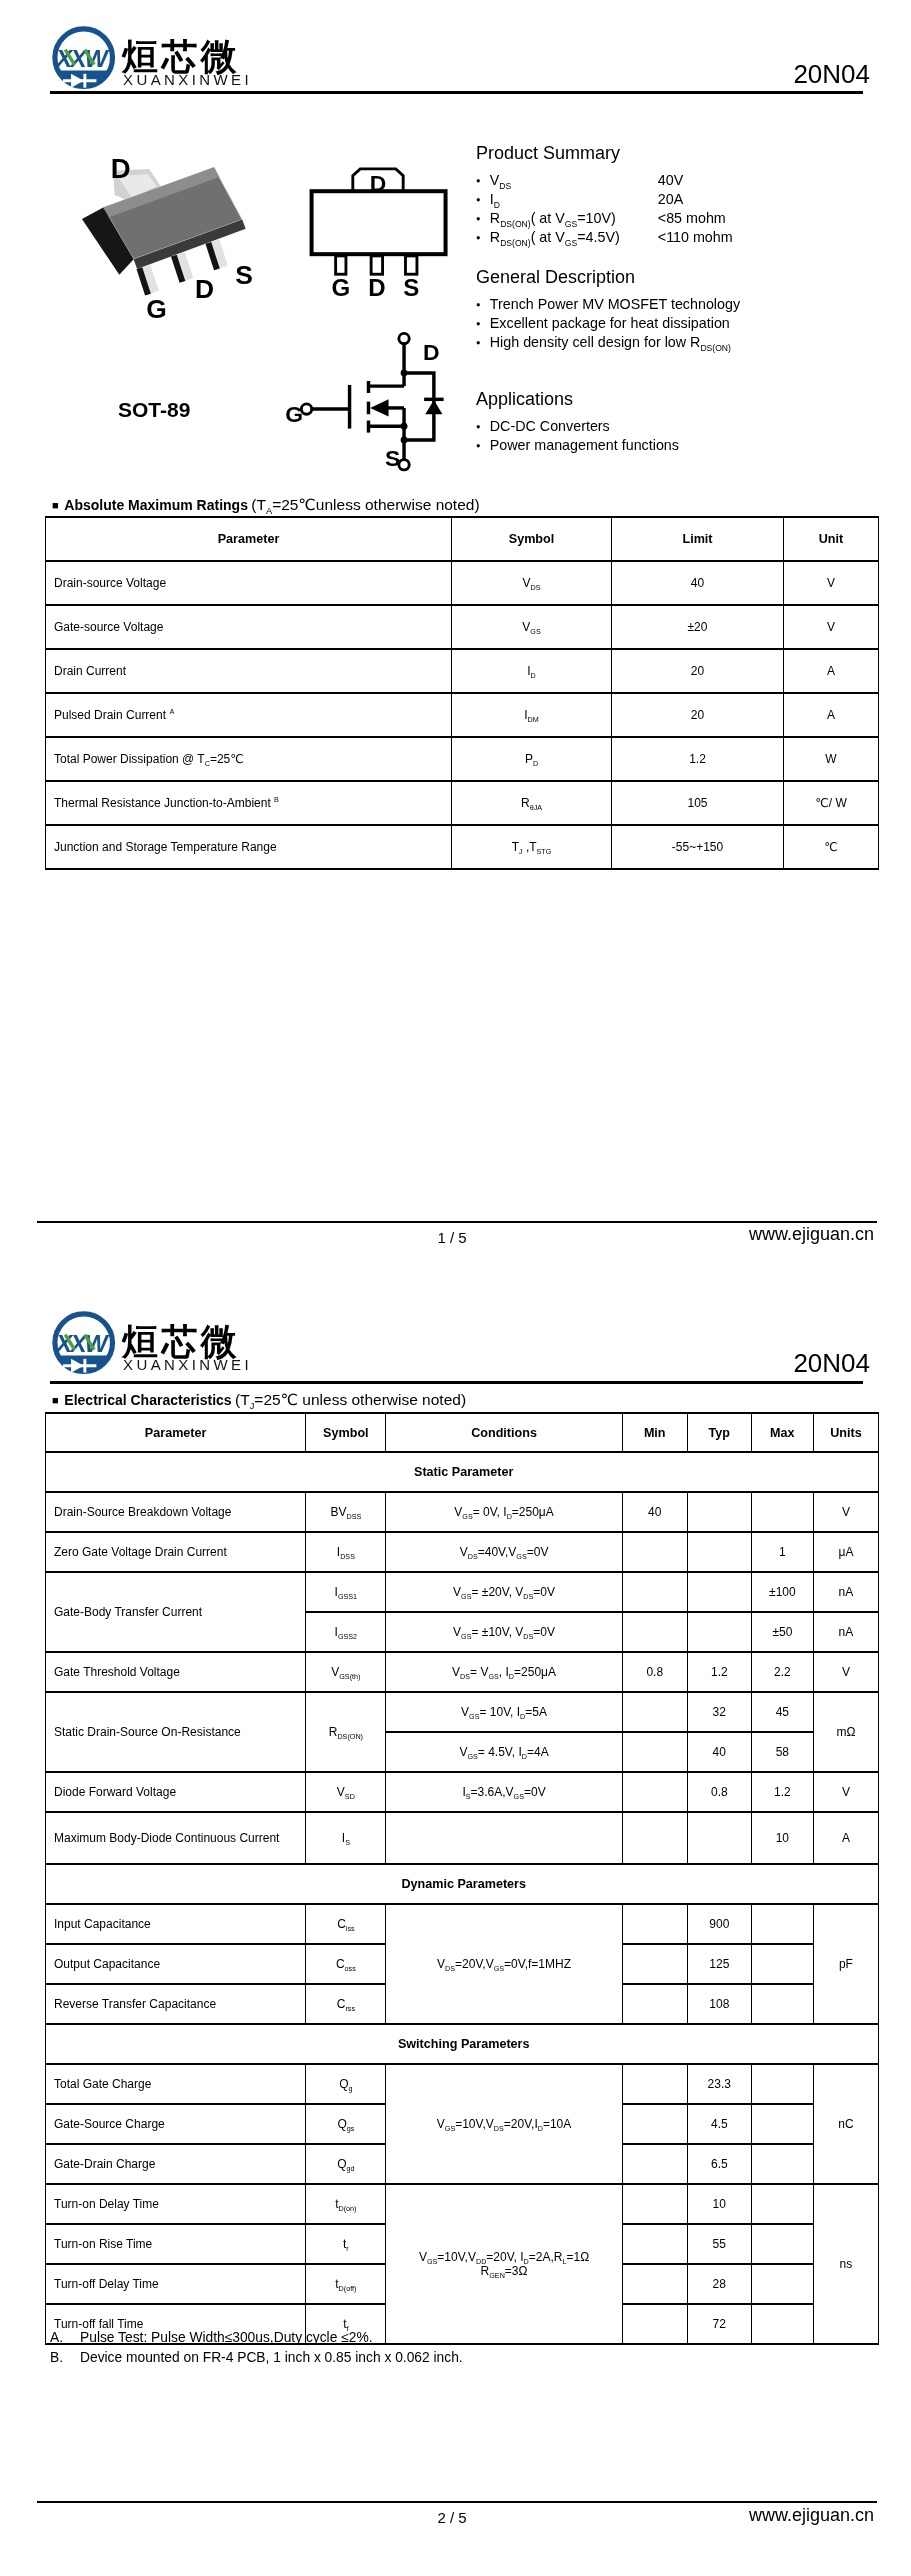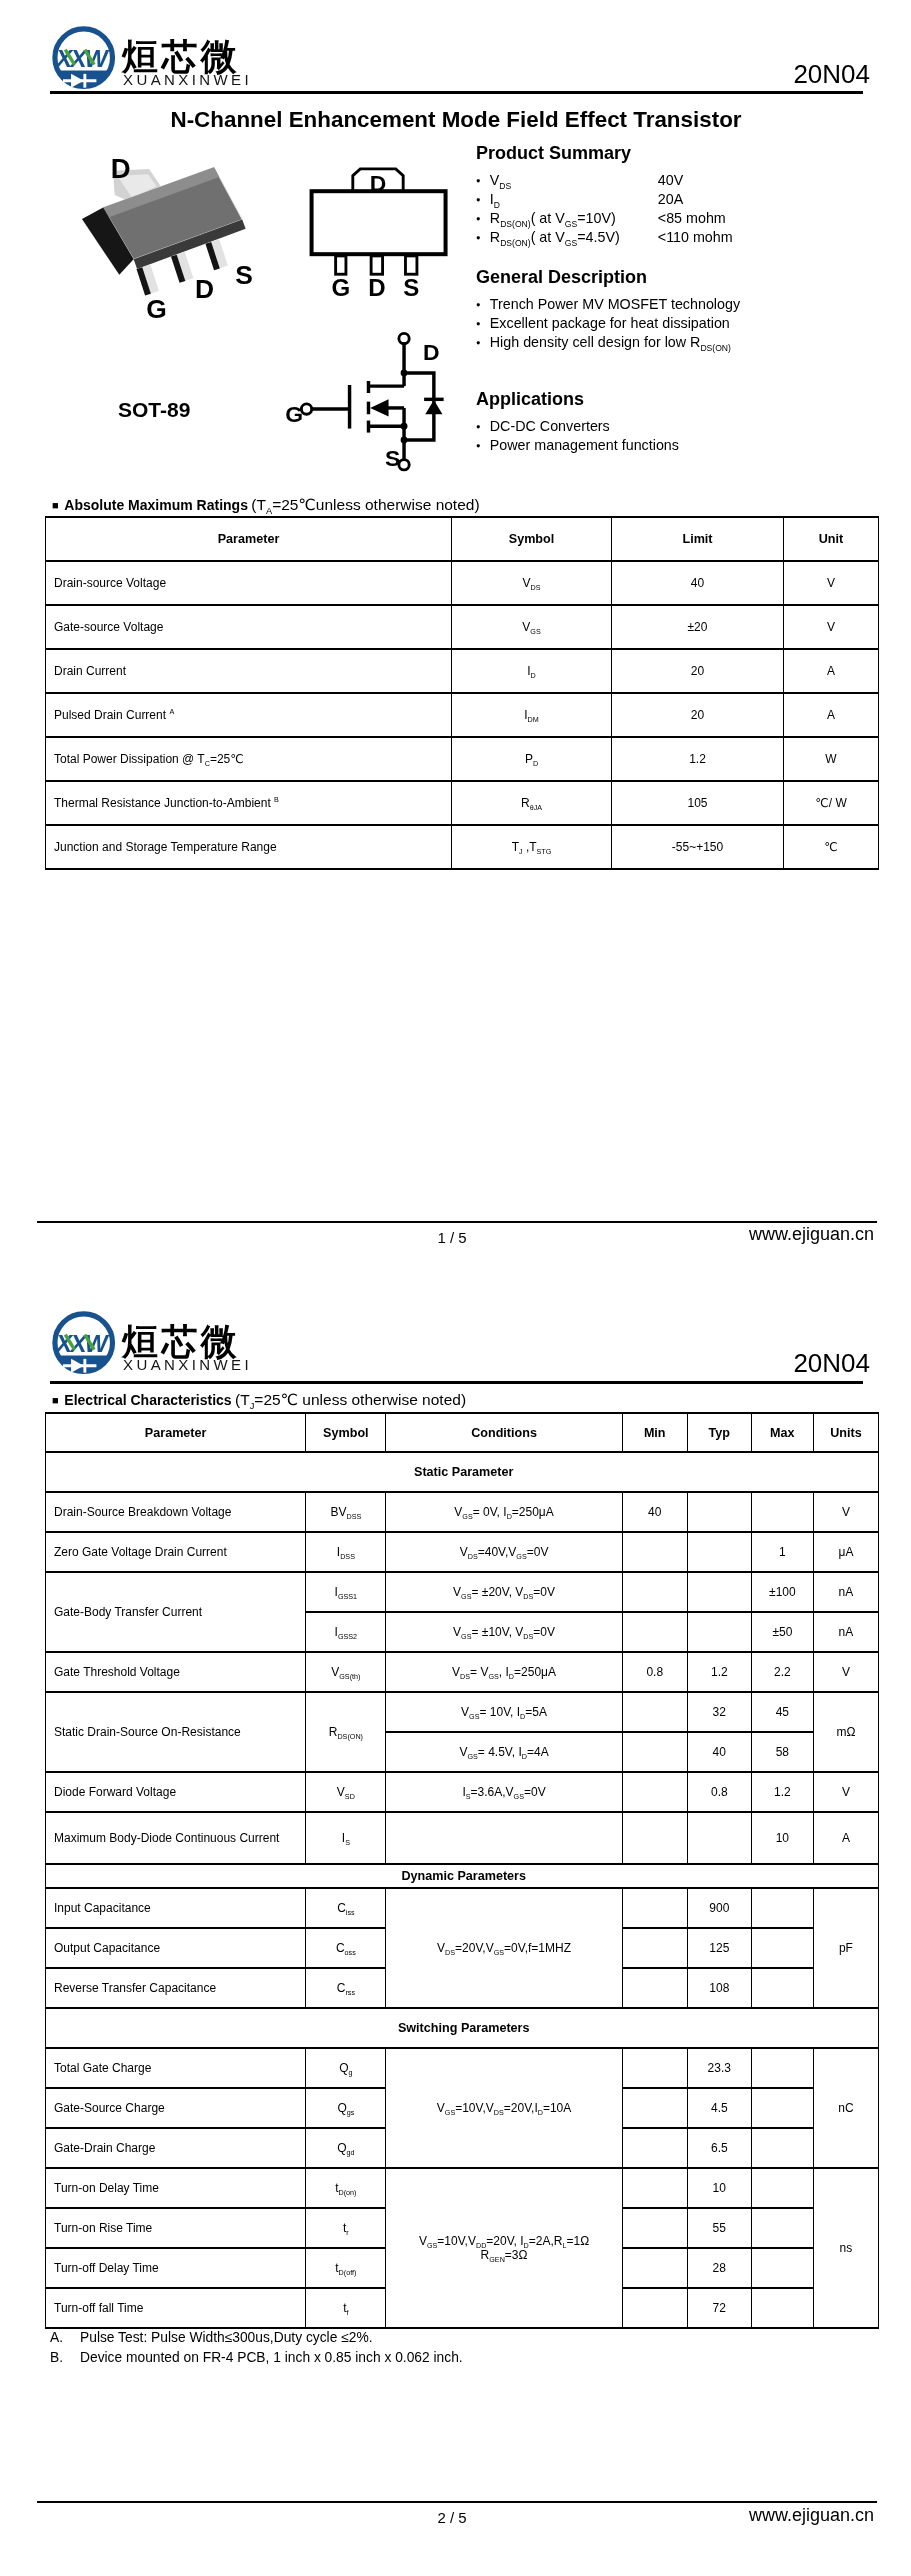--- a/index.html
+++ b/index.html
@@ -6,21 +6,21 @@
   #canvas{position:relative;width:912px;height:2576px;background:#ffffff;
     font-family:"Liberation Sans","DejaVu Sans",sans-serif;color:#000;overflow:hidden;}
   .abs{position:absolute;}
   sub{font-size:60%;line-height:0;}
   sup{font-size:60%;line-height:0;}
   .hrule{position:absolute;background:#000;height:2.3px;}
   .partnum{position:absolute;font-size:26px;color:#000;}
   .brand-cn{position:absolute;font-size:36px;font-weight:bold;letter-spacing:3.4px;white-space:nowrap;}
   .brand-en{position:absolute;font-size:15px;letter-spacing:3.4px;color:#151515;white-space:nowrap;}
   .doc-title{position:absolute;left:0;width:912px;text-align:center;font-size:22.4px;font-weight:bold;}
-  .colhead{font-size:18px;font-weight:bold;margin-bottom:6.9px;}
+  .colhead{font-size:18px;font-weight:normal;margin-bottom:6.9px;}
   .bi{display:flex;align-items:center;font-size:14.3px;height:19px;}
   .dot{width:13.8px;font-size:7.5px;}
   .psl{width:168px;}
   .sechead{position:absolute;display:flex;align-items:baseline;white-space:nowrap;}
   .sq{font-size:11px;margin-right:5.7px;align-self:center;}
   .shb{font-size:14px;font-weight:bold;}
   .shn{font-size:15.5px;margin-left:3.4px;}
   table.dt{border-collapse:collapse;table-layout:fixed;position:absolute;border:1.7px solid #000;}
   table.dt td{border:1.1px solid #000;border-top-width:2.3px;border-bottom-width:2.3px;
     text-align:center;vertical-align:middle;font-size:12px;padding:0 4.6px;}
@@ -48,21 +48,20 @@
       <line x1="26" y1="102" x2="84" y2="102" stroke="#fff" stroke-width="5"></line>
       <polygon points="40,90 40,114 62,102" fill="#fff"></polygon>
       <line x1="64" y1="90" x2="64" y2="114" stroke="#fff" stroke-width="5"></line>
     </g>
   </svg>
   <div class="brand-cn" style="left:122px;top:33px;">烜芯微</div>
   <div class="brand-en" style="left:123px;top:71px;">XUANXINWEI</div>
   <div class="partnum" style="right:42px;top:59px;">20N04</div>
   <div class="hrule" style="left:50px;top:91px;width:813px;height:2.9px;"></div>
 
-  <div class="doc-title" style="top:107px;">N-Channel Enhancement Mode Field Effect Transistor</div>
 
   <svg class="abs" style="left:63px;top:146px;" width="224" height="184" viewBox="0 0 390 320">
     <polygon points="87,43 150,40 170,70 117,97 90,85" fill="#d2d2d2"></polygon>
     <polygon points="95,52 148,49 163,70 120,90" fill="#e9e9e9"></polygon>
     <polygon points="70,107 263,37 312,128 123,197" fill="#707070" stroke="#dcdcdc" stroke-width="1.5"></polygon>
     <polygon points="70,107 263,37 272,54 80,124" fill="#8d8d8d"></polygon>
     <polygon points="33,127 70,107 123,197 98,224" fill="#161616"></polygon>
     <polygon points="123,197 312,128 318,144 129,214" fill="#3a3a3a"></polygon>
     <g>
       <polygon points="128,214 152,206 167,252 143,260" fill="#e2e2e2"></polygon>
@@ -361,21 +360,21 @@
     </tr>
     <tr style="height:52px">
       <td class="L">Maximum Body-Diode Continuous Current</td>
       <td>I<sub>S</sub></td>
       <td></td>
       <td></td>
       <td></td>
       <td>10</td>
       <td>A</td>
     </tr>
-    <tr class="sec" style="height:24px">
+    <tr class="sec" style="height:40px">
       <td colspan="7">Dynamic Parameters</td>
     </tr>
     <tr style="height:40px">
       <td class="L">Input Capacitance</td>
       <td>C<sub>iss</sub></td>
       <td rowspan="3">V<sub>DS</sub>=20V,V<sub>GS</sub>=0V,f=1MHZ</td>
       <td></td>
       <td>900</td>
       <td></td>
       <td rowspan="3">pF</td>

